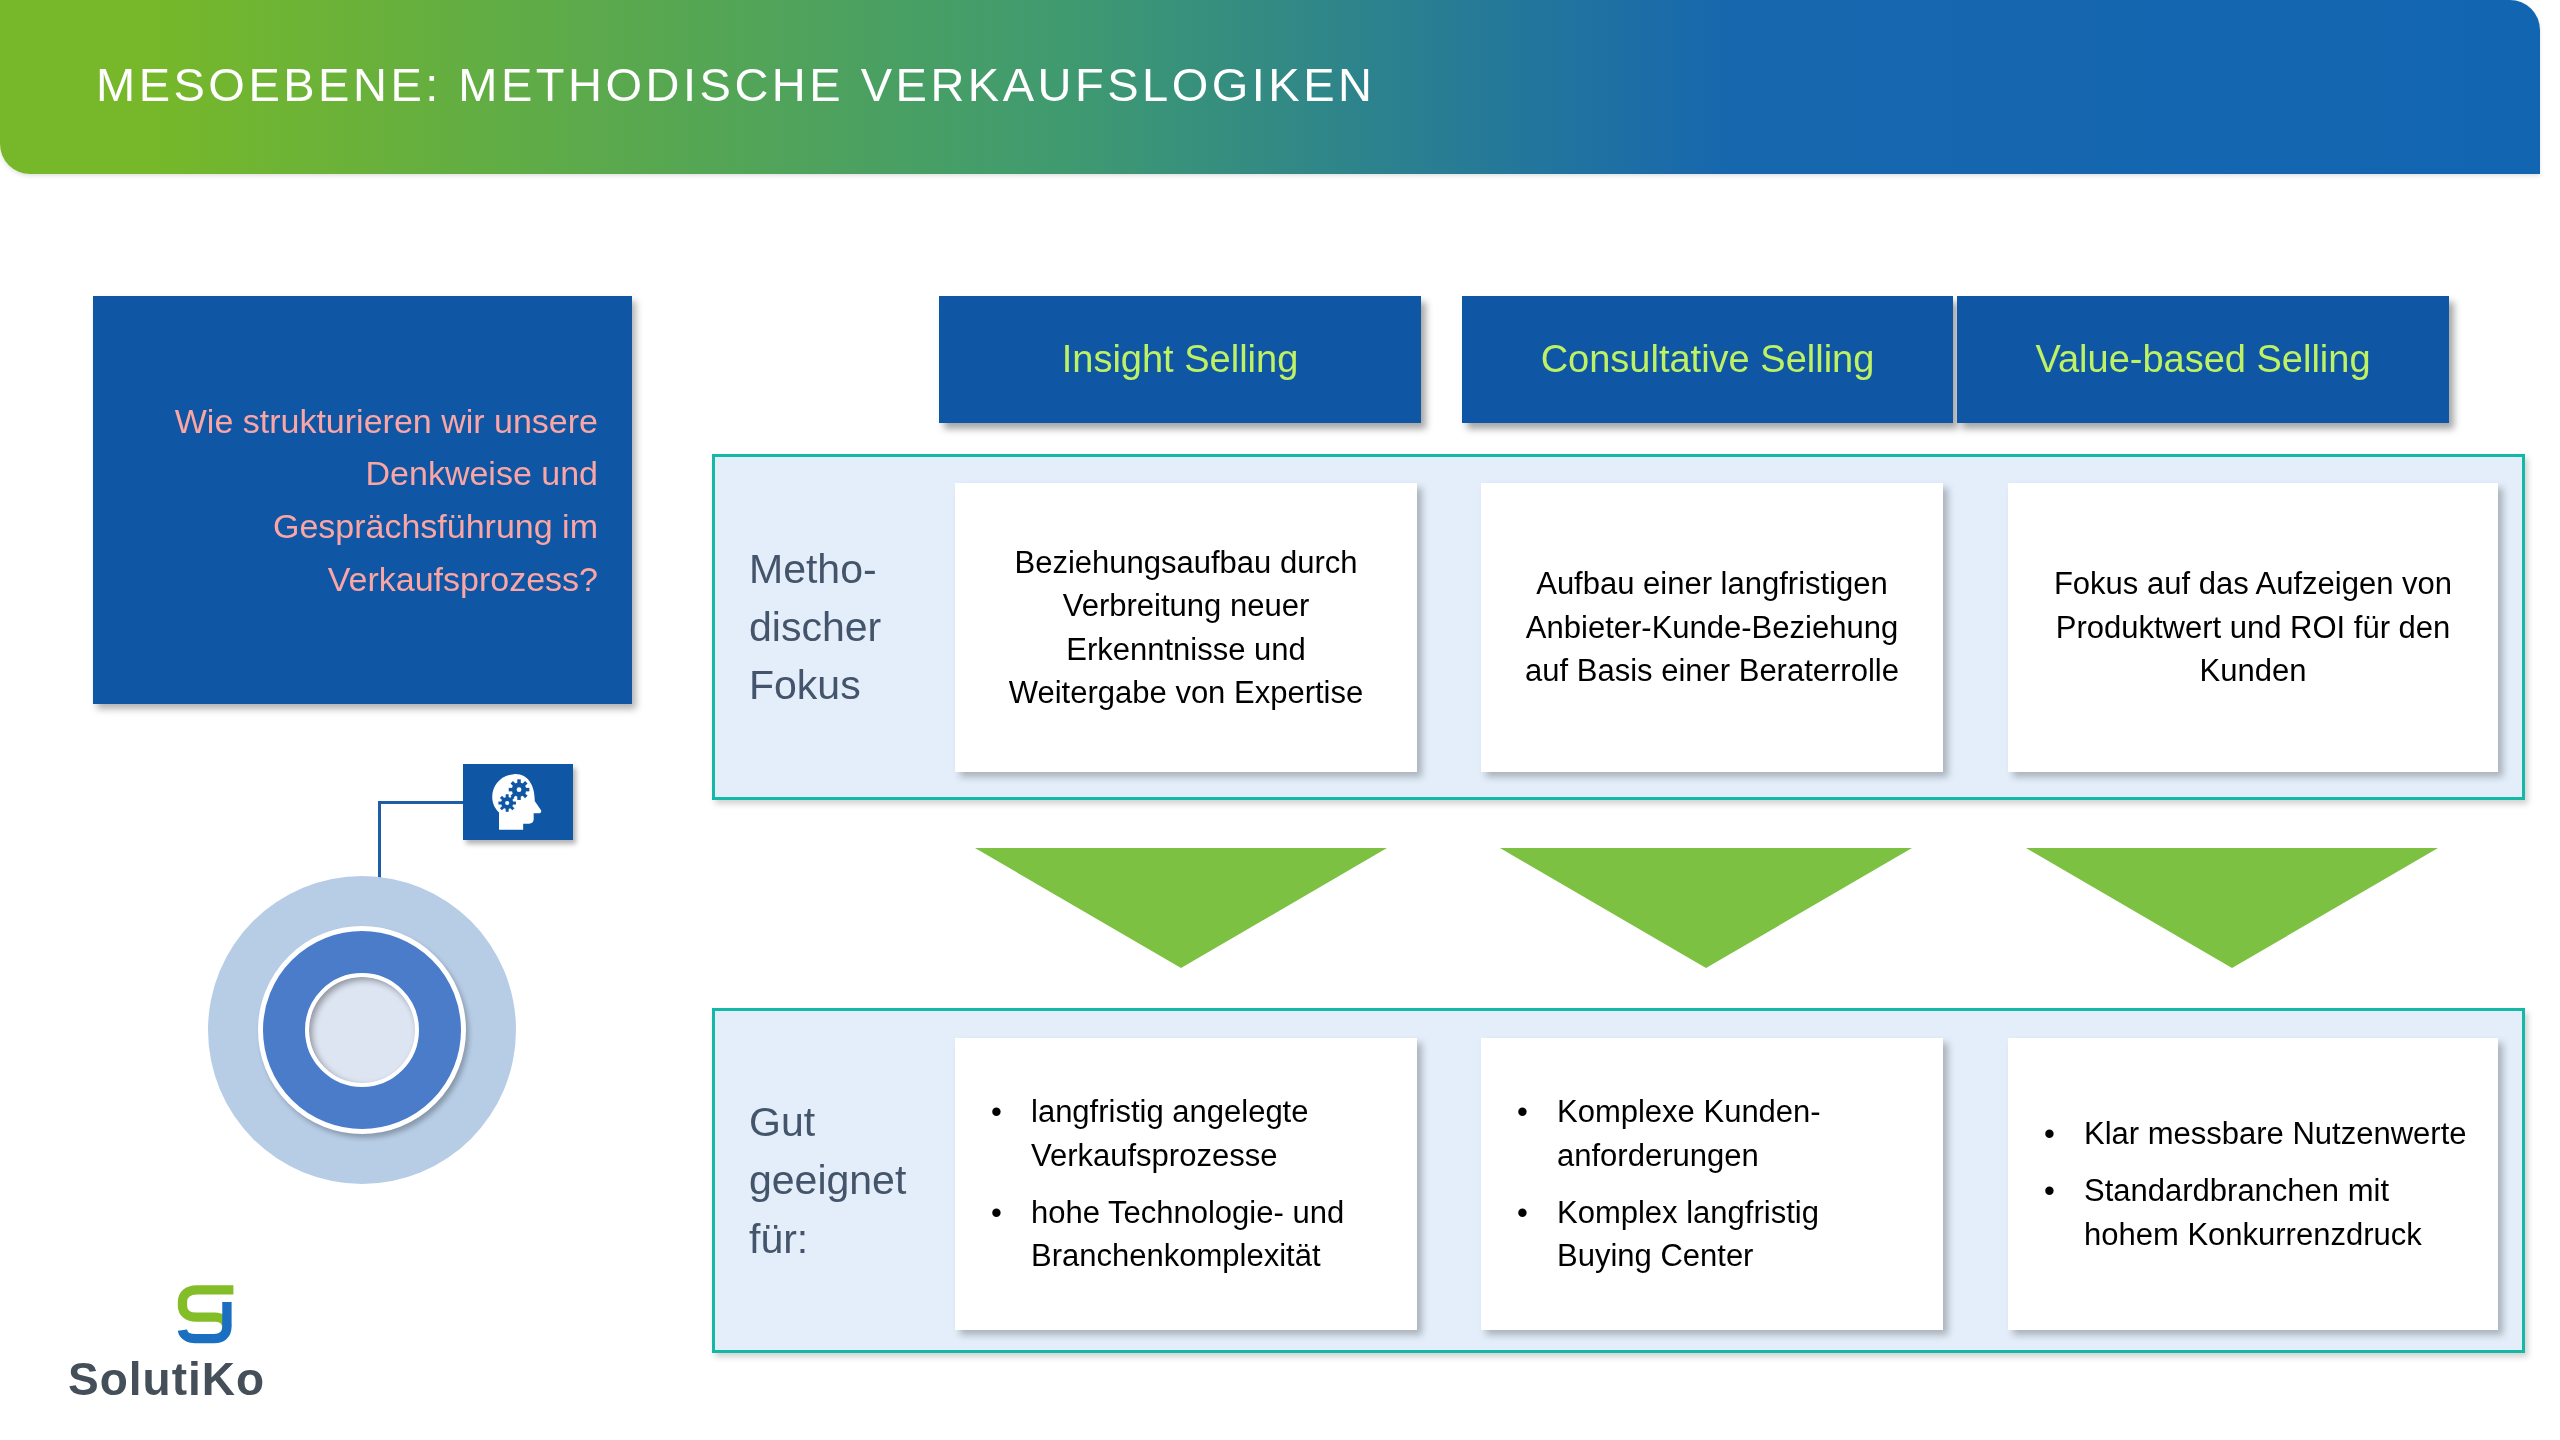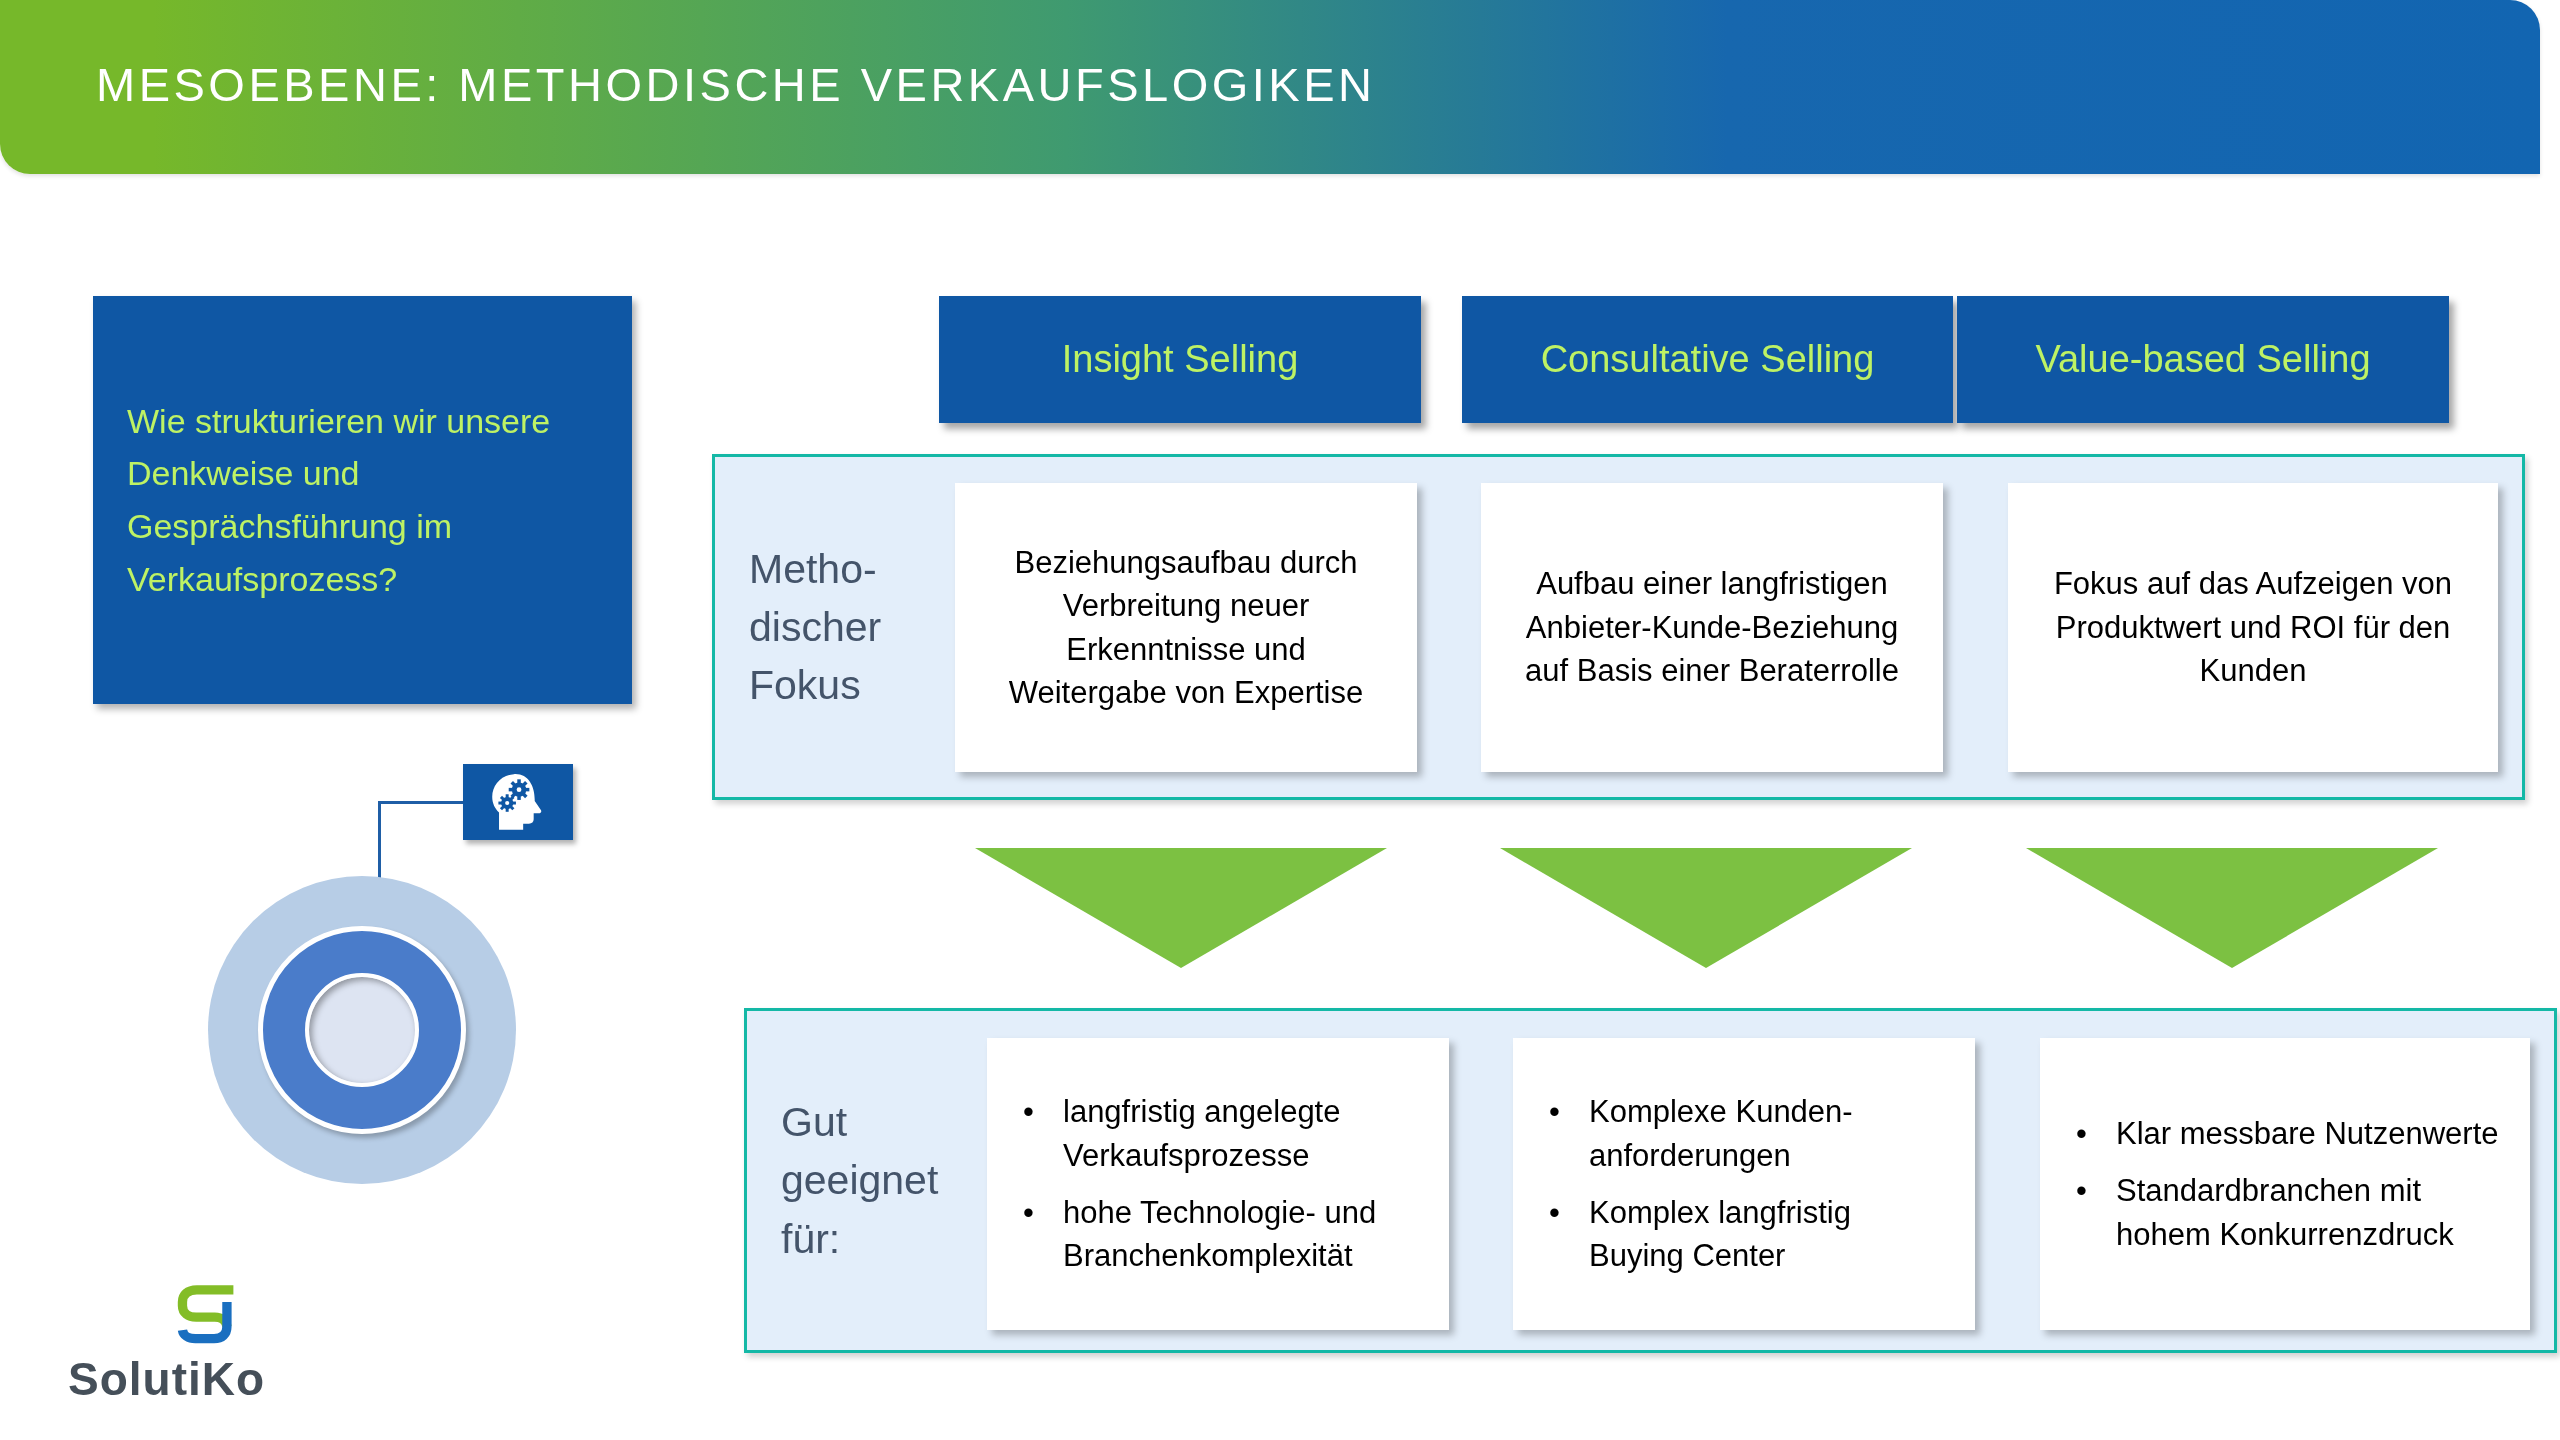--- a/index.html
+++ b/index.html
@@ -15,42 +15,42 @@
     display:flex;align-items:center;
     box-shadow:0 2px 4px rgba(0,0,0,0.12);
   }
   .titlebar h1{
     margin:0 0 5px 96px;color:#ffffff;font-size:47px;font-weight:400;
     letter-spacing:3.5px;white-space:nowrap;
   }
   
   .question{
     position:absolute;left:93px;top:296px;width:539px;height:408px;
-    background:#0f57a4;color:#bef264;
-    display:flex;align-items:center;justify-content:center;text-align:left;
+    background:#0f57a4;color:#fca5a5;
+    display:flex;align-items:center;justify-content:center;text-align:right;
     font-size:34px;line-height:1.55;padding:0 34px;box-sizing:border-box;
     box-shadow:4px 5px 7px rgba(0,0,0,0.3);
   }
   
   .colhead{
     position:absolute;top:296px;height:127px;background:#0f57a4;color:#bef264;
     display:flex;align-items:center;justify-content:center;
     font-size:38px;box-shadow:5px 6px 7px rgba(0,0,0,0.35);
   }
   .colhead.c1{left:939px;width:482px;}
   .colhead.c2{left:1462px;width:491px;}
   .colhead.c3{left:1913px;width:492px;margin-left:44px;}
   
   .panel{
     position:absolute;left:712px;width:1813px;
     background:#e3eefa;border:3px solid #14b8a6;box-sizing:border-box;
     box-shadow:3px 4px 6px rgba(0,0,0,0.18);
   }
   .panel.r1{top:454px;height:346px;}
-  .panel.r2{top:1008px;height:345px;margin-left:32px;}
+  .panel.r2{top:1008px;height:345px;}
   .rowlabel{
     position:absolute;left:34px;top:0;height:100%;width:210px;
     display:flex;align-items:center;
     color:#44546a;font-size:41px;line-height:1.42;white-space:pre-line;
   }
   
   .card{
     position:absolute;background:#ffffff;box-sizing:border-box;
     box-shadow:5px 5px 7px rgba(0,0,0,0.25);
     display:flex;flex-direction:column;justify-content:center;

